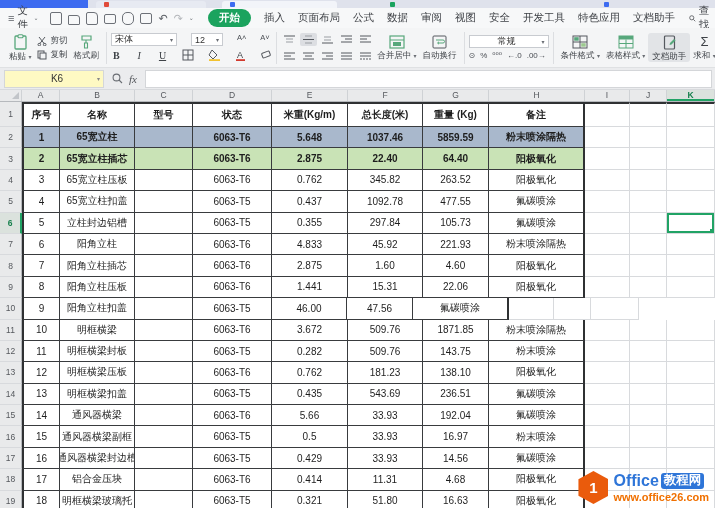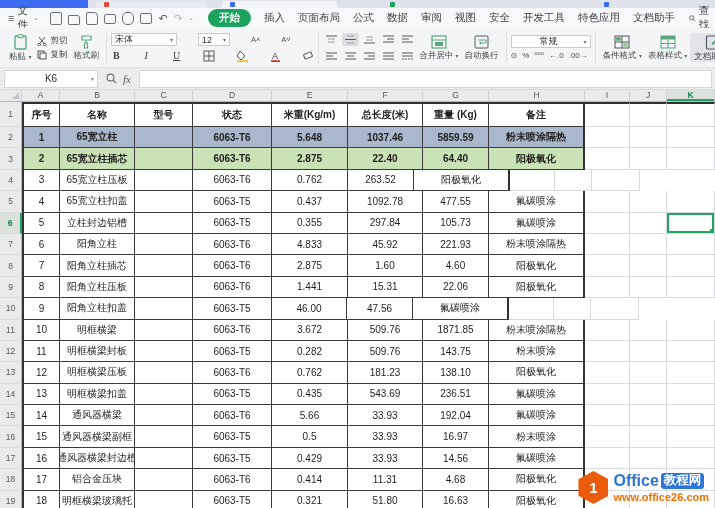--- a/index.html
+++ b/index.html
@@ -26,38 +26,38 @@
   .ribbon{position:absolute;top:28px;left:0;width:715px;height:40px;background:#f4f5f6;
           border-bottom:1px solid #dfe1e3;display:flex;align-items:center;padding-left:6px;box-sizing:border-box;overflow:hidden;}
   .vsep{width:1px;height:32px;background:#dcdee1;margin:0 4px;flex:none;}
   .rbig{display:flex;flex-direction:column;align-items:center;justify-content:center;flex:none;padding:0 3px;}
   .rbig .rlabel{margin-top:2px;}
   .rlabel{font-size:8.5px;color:#41454a;line-height:1;white-space:nowrap;}
   .caret{font-size:6px;color:#6a6e74;line-height:1;}
   .rstack{display:flex;flex-direction:column;justify-content:center;gap:4px;flex:none;padding:0 3px;}
   .rsmall{display:flex;align-items:center;gap:3px;}
   .fontgrp{display:flex;flex-direction:column;gap:3px;justify-content:center;flex:none;}
-  .frow{display:flex;align-items:center;gap:21px;}
+  .frow{display:flex;gap:14px;}
   .sel{background:#fff;border:1px solid #c8cbd0;height:13px;font-size:9px;display:flex;
        align-items:center;justify-content:space-between;padding:0 3px;box-sizing:border-box;color:#333;}
   .glyphbtn{font-size:10px;color:#3e4247;padding:0 2px;line-height:13px;font-family:"Liberation Serif","DejaVu Serif",serif;}
   .glyphbtn.b{font-weight:bold;} .glyphbtn.i{font-style:italic;} .glyphbtn.u{text-decoration:underline;}
   .tiny{font-size:7.5px;color:#4a4e54;}
   .aligngrid{display:flex;flex-direction:column;gap:4px;justify-content:center;flex:none;}
   .arow{display:flex;align-items:center;gap:2px;}
   .albtn{width:17px;height:13px;display:flex;align-items:center;justify-content:center;border-radius:2px;}
   .albtn.hl{background:#dcdee2;}
   .numgrp{display:flex;flex-direction:column;gap:3px;justify-content:center;flex:none;}
   .numicons{display:flex;align-items:center;gap:5px;font-size:8px;color:#4a4e54;}
   .rbig.hl{background:#e2e4e7;border-radius:3px;padding:2px 4px;}
   
   .fbar{position:absolute;top:68px;left:0;width:715px;height:22px;background:#ebecee;
         display:flex;align-items:center;border-bottom:1px solid #d8dadd;box-sizing:border-box;}
-  .namebox{width:92px;height:16px;background:#ffffff;border:1px solid #d4d6d9;margin-left:4px;
-           display:flex;align-items:center;justify-content:center;font-size:10px;color:#333;position:relative;}
+  .namebox{width:92px;height:16px;background:#fef9c3;border:1px solid #d4d6d9;margin-left:4px;
+           display:flex;align-items:center;justify-content:center;font-size:10px;color:#333;position:relative;padding-left:6px;}
   .namebox .nb-caret{position:absolute;right:3px;font-size:6px;color:#888;}
   .fx-zone{display:flex;align-items:center;gap:6px;padding:0 8px;}
   .fxtext{font-size:11px;font-style:italic;color:#55585d;font-family:"Liberation Serif","DejaVu Serif",serif;}
   .finput{flex:1;height:16px;background:#fff;border:1px solid #d4d6d9;margin-right:3px;font-size:10px;display:flex;align-items:center;padding:0 4px;color:#333;}
   
   .sheet{position:absolute;top:90px;left:0;width:715px;height:418px;background:#fff;overflow:hidden;}
   .colhead{display:flex;height:12px;background:#e9eaeb;border-bottom:1px solid #b6b9bd;box-sizing:border-box;}
   .ch{box-sizing:border-box;border-right:1px solid #cfd2d5;font-size:8.5px;line-height:11px;
       text-align:center;color:#55585d;flex:none;}
   .ch.corner{position:relative;background:#e9eaeb;}
@@ -455,20 +455,21 @@
         <div class="c empty" style="width: 37px;"></div>
         <div class="c empty" style="width: 48px;"></div>
       </div>
       <div class="srow" style="height: 21.4px;">
         <div class="gut">4</div>
         <div class="c colA" style="width: 38px;">3</div>
         <div class="c" style="width: 75px;">65宽立柱压板</div>
         <div class="c" style="width: 58px;"></div>
         <div class="c" style="width: 79px;">6063-T6</div>
         <div class="c" style="width: 76px;">0.762</div>
+        <div class="c" style="width: 75px;">345.82</div>
         <div class="c" style="width: 66px;">263.52</div>
         <div class="c colH" style="width: 96px;">阳极氧化</div>
         <div class="c empty" style="width: 45px;"></div>
         <div class="c empty" style="width: 37px;"></div>
         <div class="c empty" style="width: 48px;"></div>
       </div>
       <div class="srow" style="height: 21.4px;">
         <div class="gut">5</div>
         <div class="c colA" style="width: 38px;">4</div>
         <div class="c" style="width: 75px;">65宽立柱扣盖</div>

